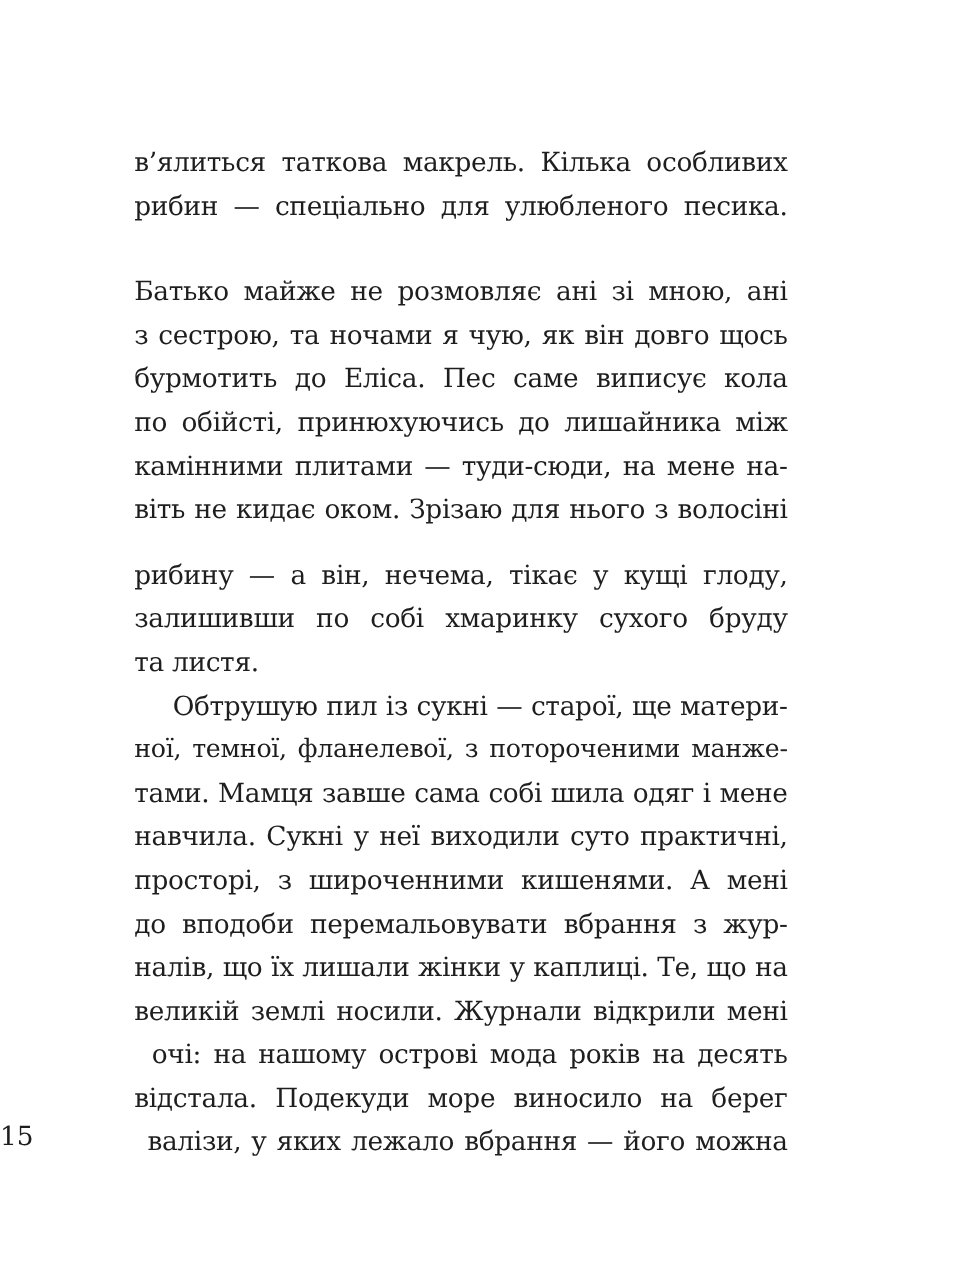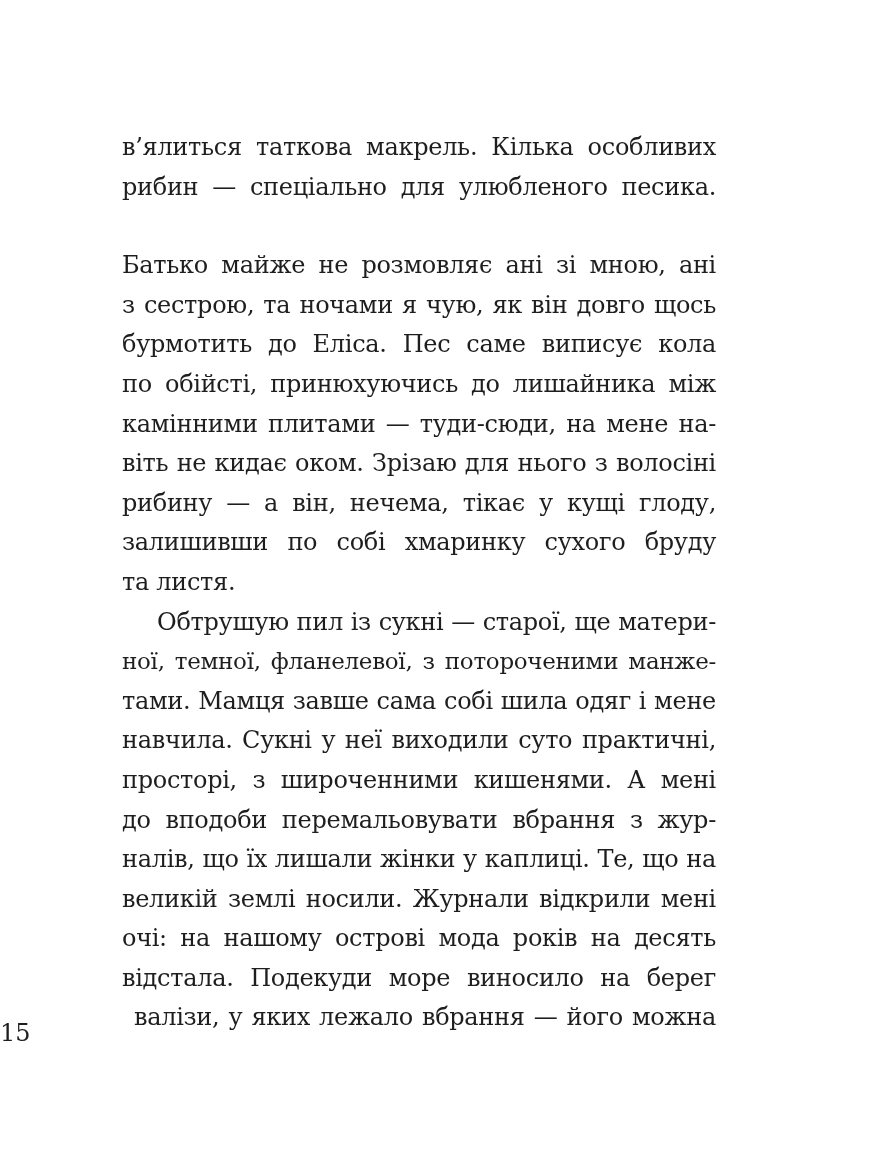--- a/index.html
+++ b/index.html
@@ -54,32 +54,32 @@
 <div class="page-text">
   <div>
     <span class="line" style="display: block;">в’ялиться таткова макрель. Кілька особливих</span>
     <span class="line" style="display: block;">рибин — спеціально для улюбленого песика.</span>
     <span class="line" style="display: block; margin-top: 39px;">Батько майже не розмовляє ані зі мною, ані</span>
     <span class="line" style="display: block;">з сестрою, та ночами я чую, як він довго щось</span>
     <span class="line" style="display: block;">бурмотить до Еліса. Пес саме виписує кола</span>
     <span class="line" style="display: block;">по обійсті, принюхуючись до лишайника між</span>
     <span class="line" style="display: block;">камінними плитами — туди-сюди, на мене на-</span>
     <span class="line" style="display: block;">віть не кидає оком. Зрізаю для нього з волосіні</span>
-    <span class="line" style="display: block;">рибину — а він, нечема, тікає у кущі глоду,</span>
+    <span class="line" style="display: block; margin-top: 20px;">рибину — а він, нечема, тікає у кущі глоду,</span>
     <span class="line" style="display: block;">залишивши по собі хмаринку сухого бруду</span>
     <span class="line last" style="display: block;">та листя.</span>
   </div>
   <div>
     <span class="line indent" style="display: block;">Обтрушую пил із сукні — старої, ще матери-</span>
     <span class="line" style="display: block; font-size: 23px;">ної, темної, фланелевої, з потороченими манже-</span>
     <span class="line" style="display: block;">тами. Мамця завше сама собі шила одяг і мене</span>
     <span class="line" style="display: block;">навчила. Сукні у неї виходили суто практичні,</span>
     <span class="line" style="display: block;">просторі, з широченними кишенями. А мені</span>
     <span class="line" style="display: block;">до вподоби перемальовувати вбрання з жур-</span>
     <span class="line" style="display: block;">налів, що їх лишали жінки у каплиці. Те, що на</span>
     <span class="line" style="display: block;">великій землі носили. Журнали відкрили мені</span>
-    <span class="line" style="display: block;">очі: на нашому острові мода років на десять</span>
+    <span class="line" style="display: block; margin-left: 16px;">очі: на нашому острові мода років на десять</span>
     <span class="line" style="display: block;">відстала. Подекуди море виносило на берег</span>
     <span class="line" style="display: block; margin-left: 12px;">валізи, у яких лежало вбрання — його можна</span>
   </div>
 </div>
 
 <div class="page-number">15</div>
 
 </body></html>

